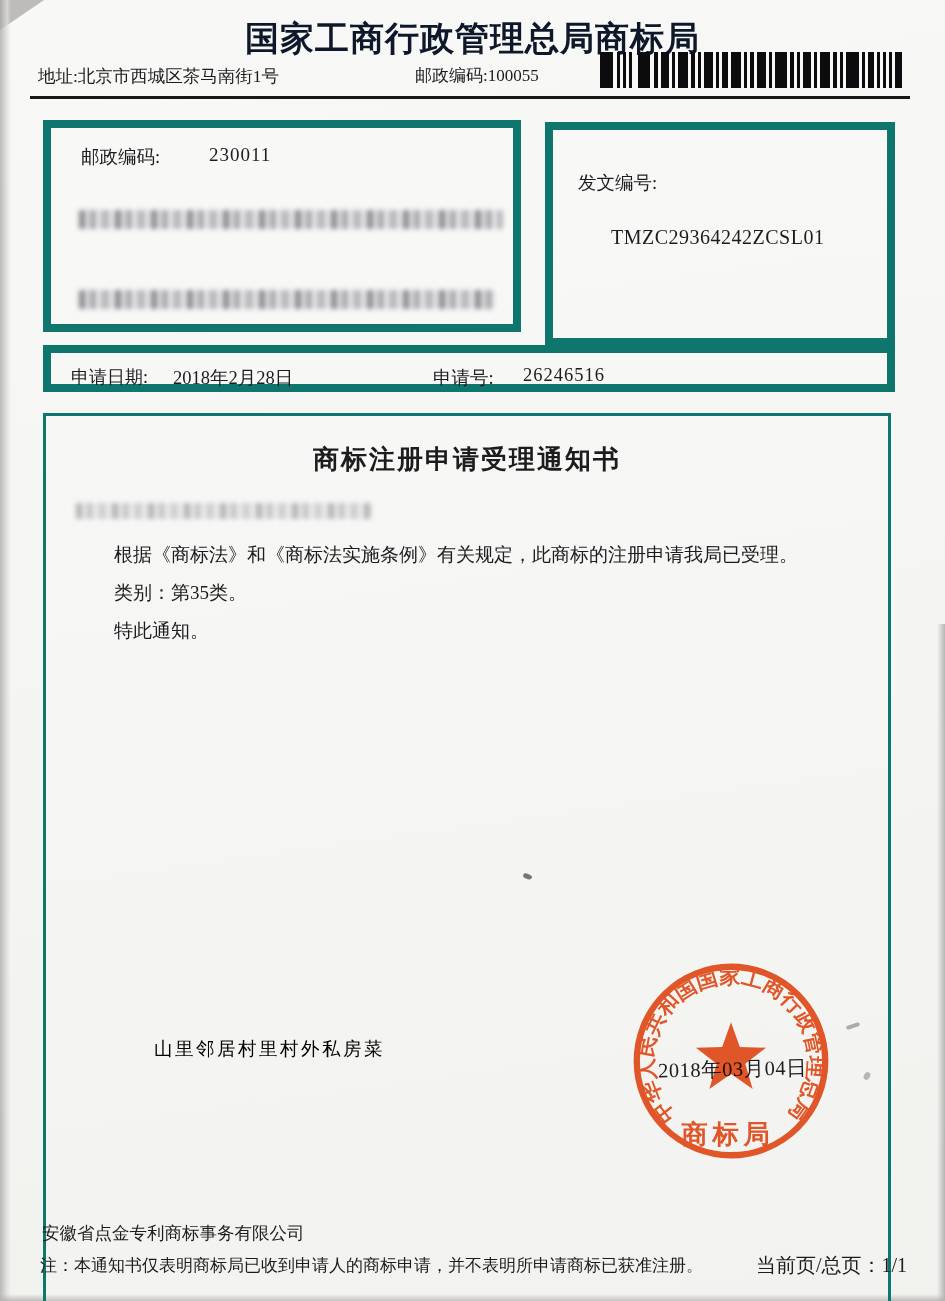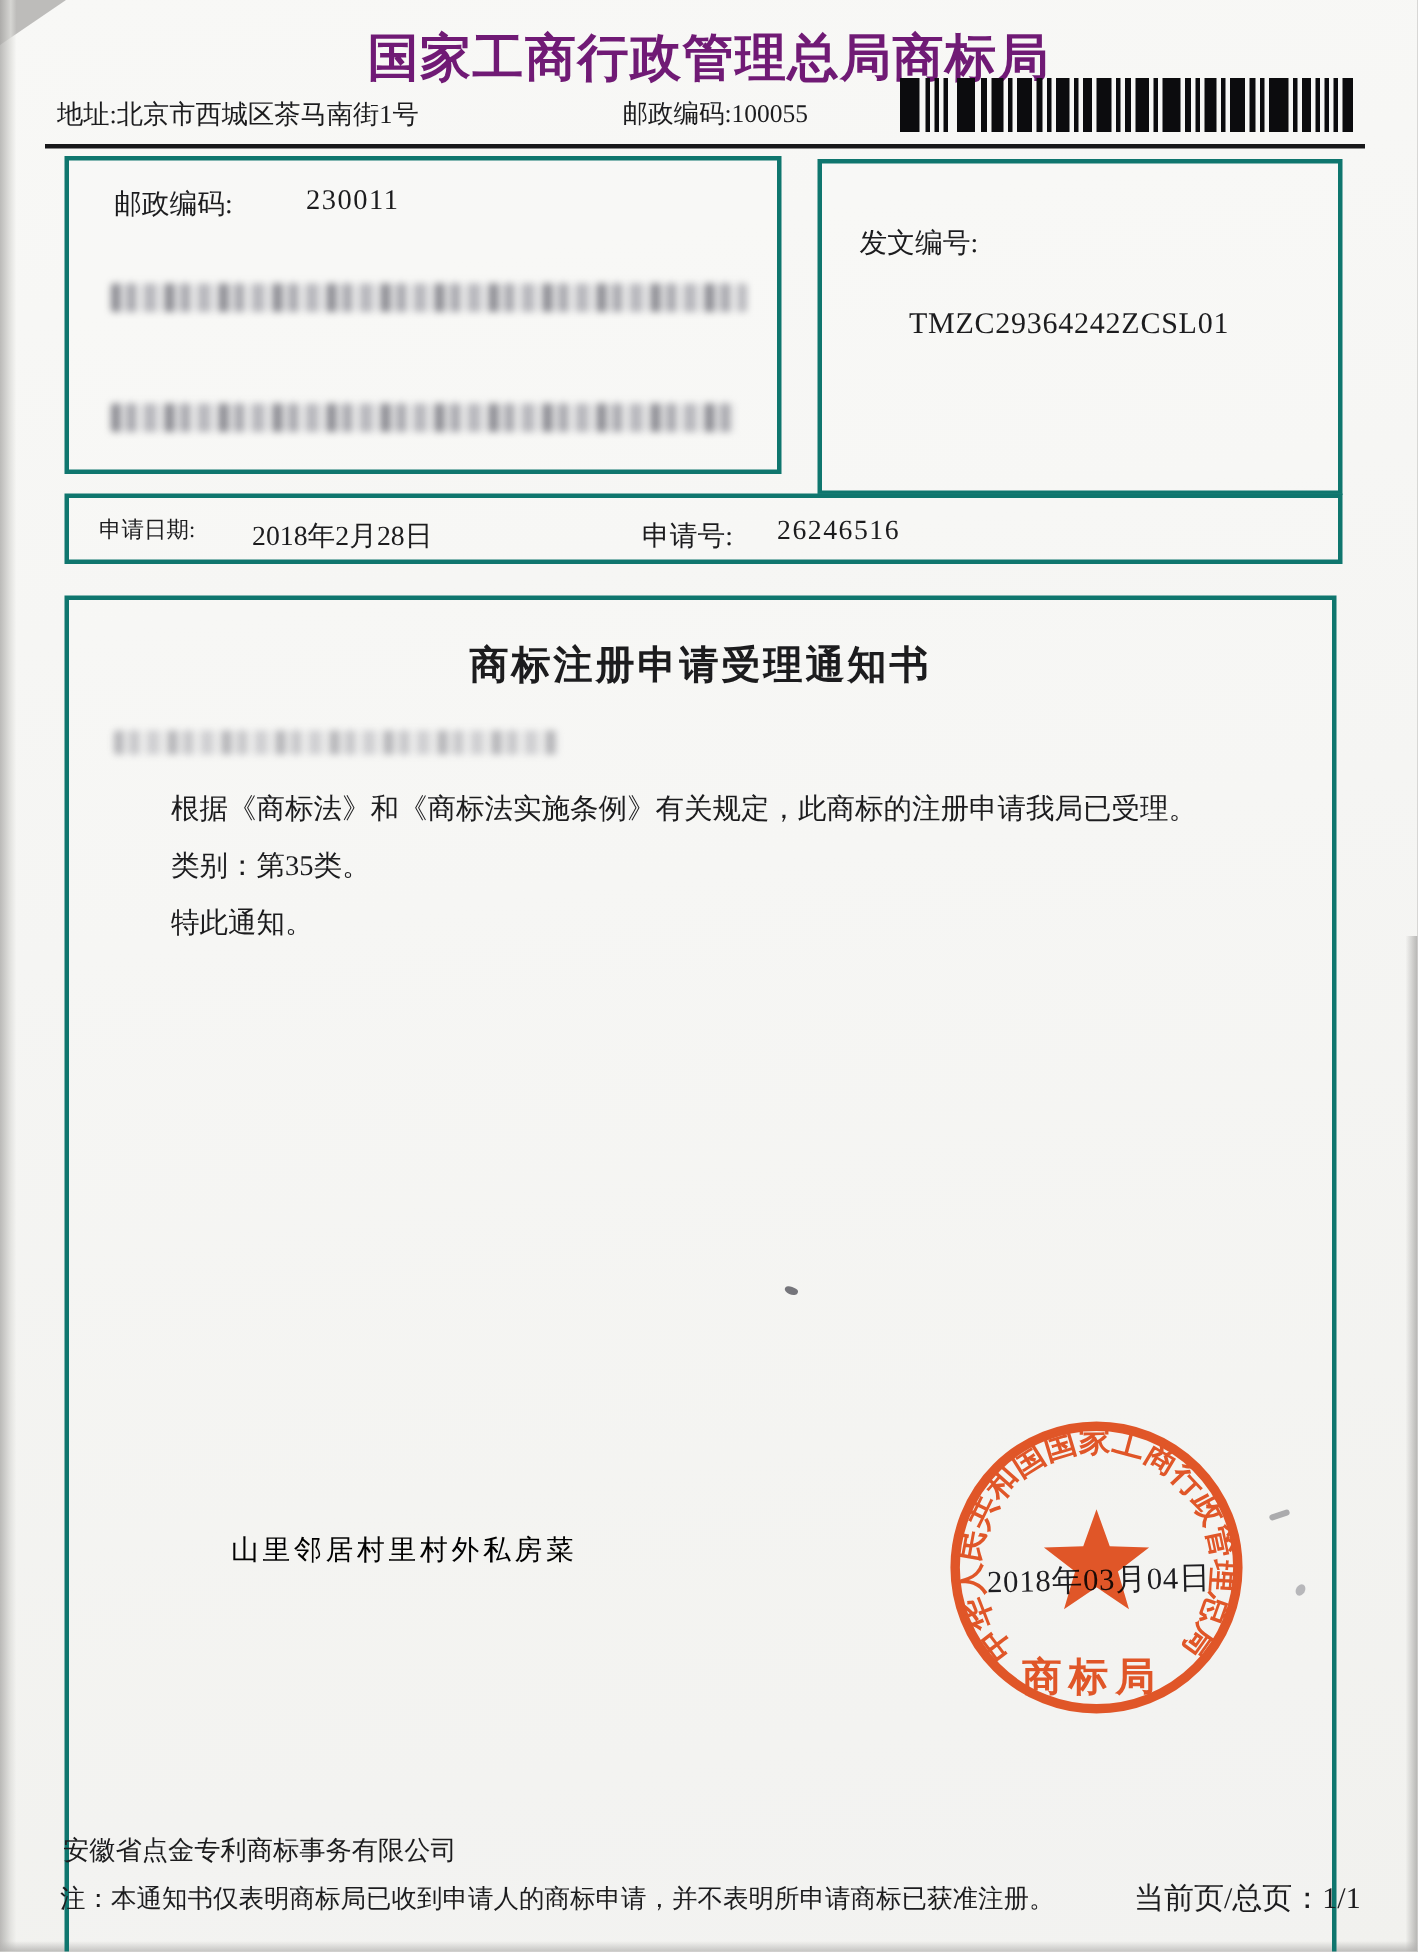--- a/index.html
+++ b/index.html
@@ -14,48 +14,48 @@
                 background:linear-gradient(90deg,#a7a6a4,#dededb 65%,rgba(222,222,219,0)); opacity:.75; }
   .corner-tl  { position:absolute; left:0; top:0; width:44px; height:30px; background:#aeadab;
                 clip-path:polygon(0 0,100% 0,0 100%); opacity:.8; }
   .edge-right { position:absolute; right:0; top:48%; width:8px; height:52%;
                 background:linear-gradient(270deg,#a7a6a4,rgba(167,166,164,0)); opacity:.8; }
   .edge-bottom{ position:absolute; bottom:0; left:0; width:100%; height:7px;
                 background:linear-gradient(0deg,#b1b0ae,rgba(177,176,174,0)); opacity:.8; }
 
   .abs { position:absolute; }
 
-  .doc-title { top:16px; left:0; width:100%; text-align:center; font-size:34px; font-weight:bold; letter-spacing:1px; color:#701a75; }
+  .doc-title { top:16px; left:0; width:100%; text-align:center; font-size:34px; font-weight:bold; letter-spacing:1px; color:#0f172a; }
   .addr   { left:38px;  top:64px; font-size:17.5px; }
   .postal { left:415px; top:64px; font-size:17px; }
   .barcode{ left:600px; top:50px; width:302px; height:40px; }
   .header-rule { left:30px; top:96px; width:880px; height:2.5px; background:#18181a; }
 
-  .box { position:absolute; border:3px solid #0f766e; background:rgba(255,255,255,.12); }
+  .box { position:absolute; border:8px solid #0f766e; background:rgba(255,255,255,.12);margin-top:16px; }
   .recipient-box { left:43px;  top:104px; width:478px; height:212px; }
   .docnum-box    { left:545px; top:106px; width:350px; height:224px; }
   .app-box       { left:43px;  top:329px; width:852px; height:47px;  }
   .main-box      { left:43px;  top:397px; width:848px; height:960px; border-width:3.5px; }
 
   .rb-label { left:30px;  top:16px; font-size:18.5px; }
   .rb-value { left:158px; top:16px; font-size:19px; letter-spacing:1px; }
 
   .redacted { background:repeating-linear-gradient(90deg,
       rgba(70,70,82,.62) 0 6px, rgba(175,175,182,.34) 6px 11px,
       rgba(100,100,112,.55) 11px 17px, rgba(205,205,210,.30) 17px 22px,
       rgba(120,120,132,.50) 22px 30px, rgba(190,190,196,.30) 30px 36px);
       filter:blur(2.4px); border-radius:2px; }
   .red1 { left:28px; top:82px;  width:424px; height:19px; }
   .red2 { left:28px; top:162px; width:416px; height:19px; }
   .red3 { left:30px; top:87px;  width:296px; height:16px; opacity:.62; }
 
   .dn-label { left:25px; top:40px; font-size:18.5px; }
   .dn-value { left:58px; top:96px; font-size:20px; letter-spacing:.5px; }
 
-  .ab-date-label { left:20px;  top:12px; font-size:15px; }
+  .ab-date-label { left:20px;  top:12px; font-size:18px; }
   .ab-date-value { left:122px; top:12px; font-size:18.5px; }
   .ab-no-label   { left:382px; top:12px; font-size:18.5px;text-align:center; }
   .ab-no-value   { left:472px; top:12px; font-size:18.5px; letter-spacing:1px; }
 
   .notice-title { top:26px; left:0; width:100%; text-align:center; font-size:26px; font-weight:bold; letter-spacing:2px; }
   .p1      { left:68px; top:126px; font-size:19px; }
   .p-cat   { left:68px; top:164px; font-size:19px; }
   .p-close { left:68px; top:202px; font-size:19px; }
   .trademark { left:108px; top:620px; font-size:18.5px; letter-spacing:2.5px; color:#000000; }
 

